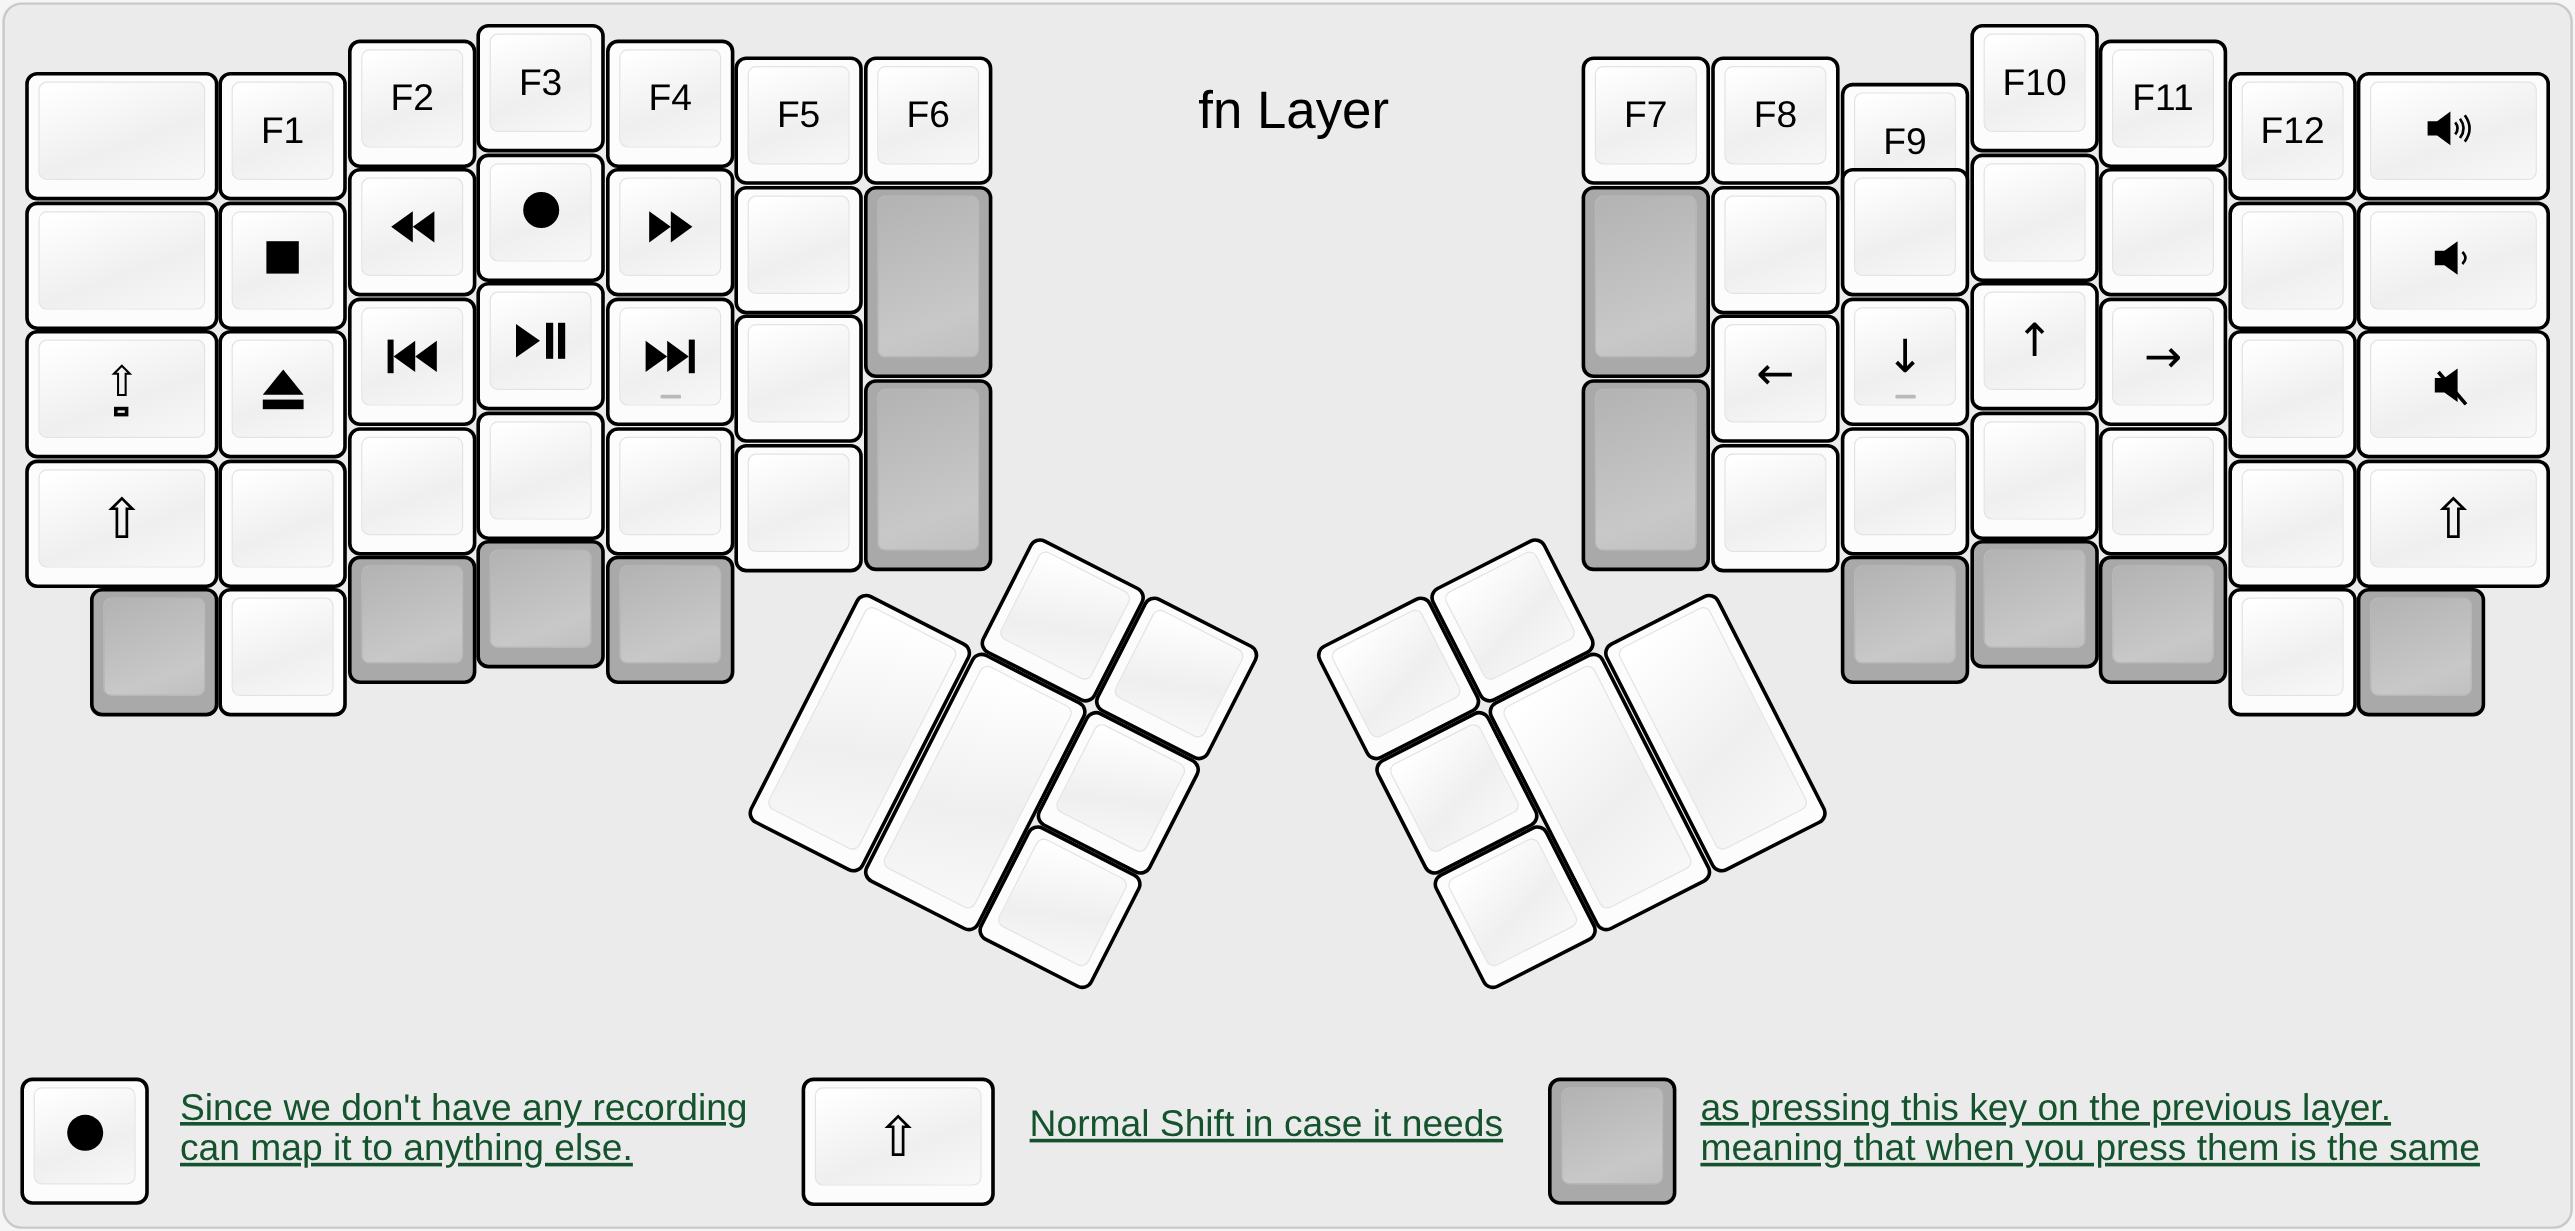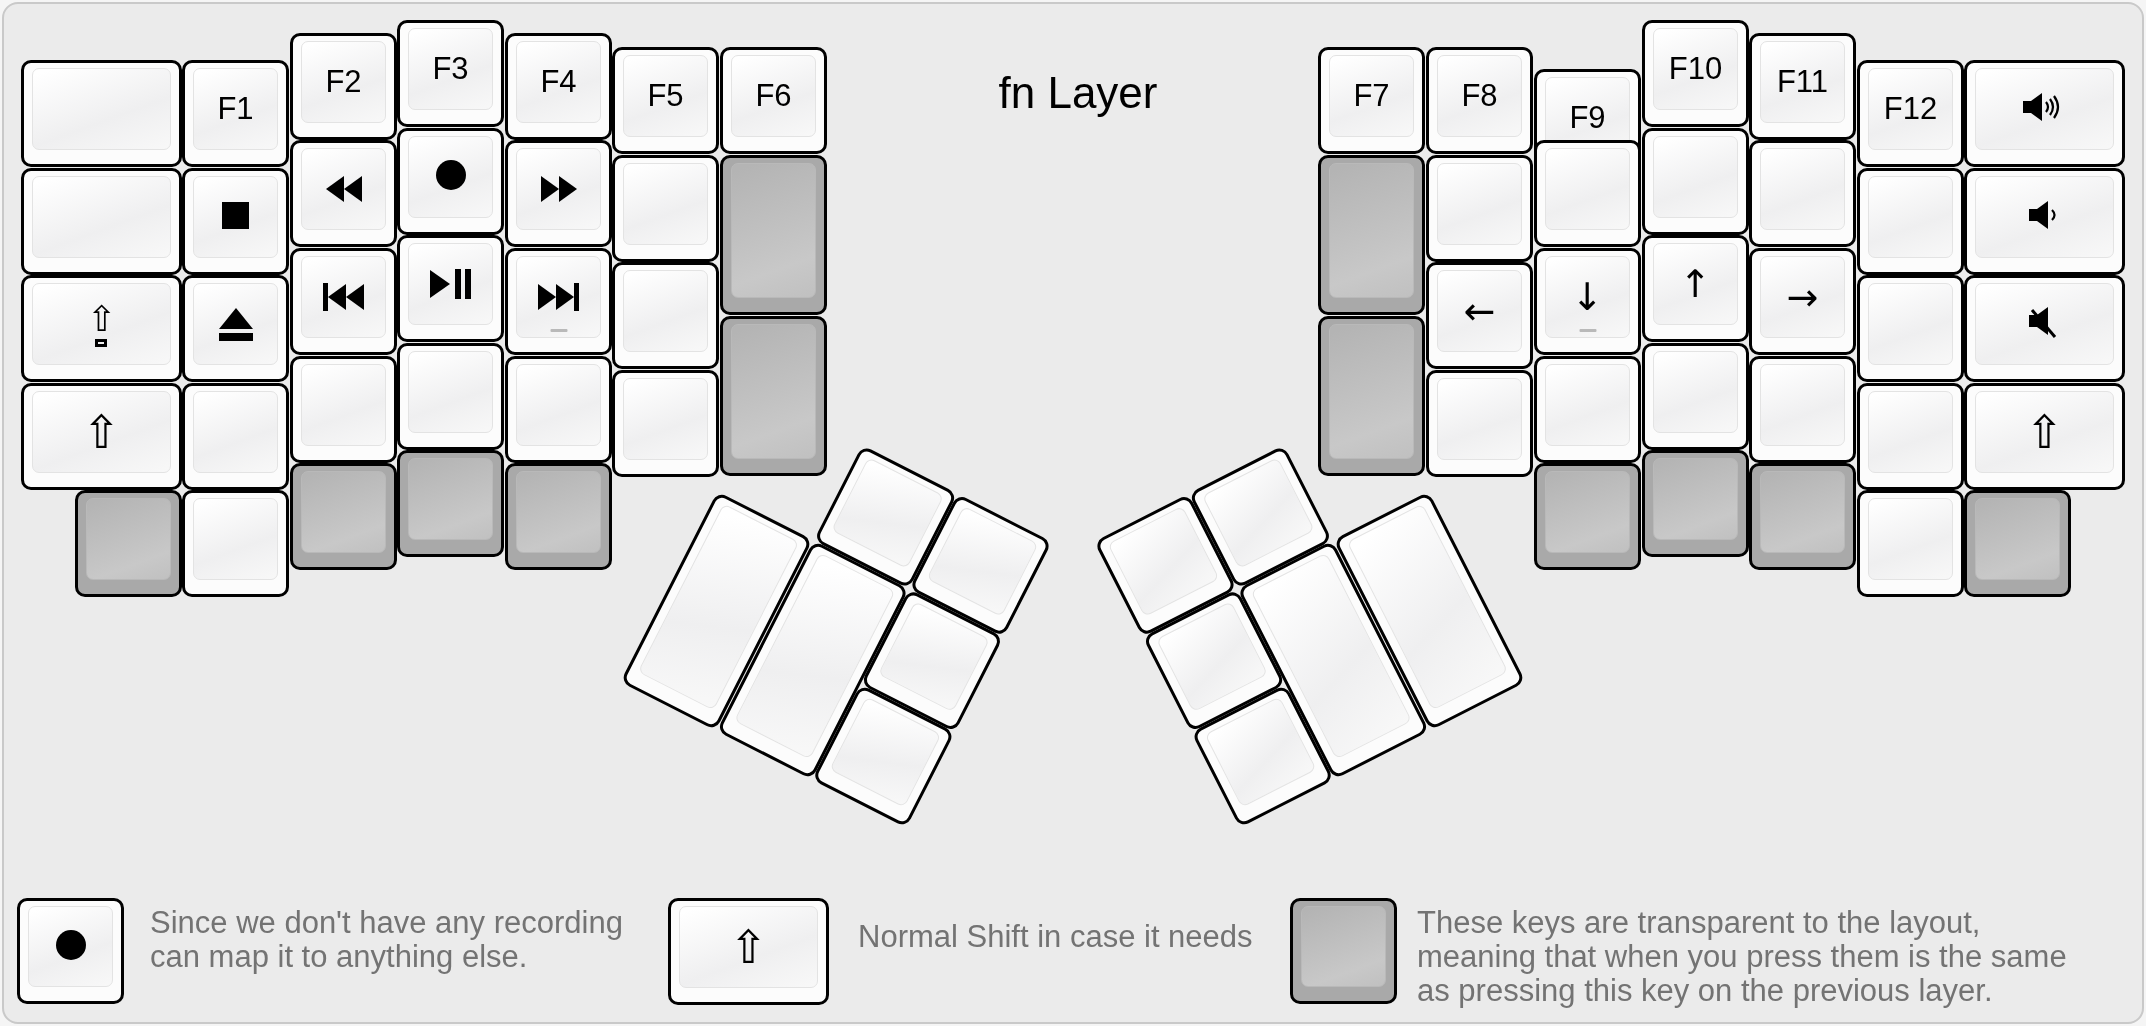--- a/index.html
+++ b/index.html
@@ -47,21 +47,21 @@
   .vbar{width:5px;height:28px;background:#000;}
   .vbar.thick{width:6px;height:30px;}
   .eject{display:flex;flex-direction:column;align-items:center;}
   .tri-up{width:0;height:0;border-left:17px solid transparent;border-right:17px solid transparent;border-bottom:21px solid #000;}
   .ebar{width:34px;height:8px;background:#000;margin-top:4px;}
   .caps{display:flex;flex-direction:column;align-items:center;}
   .caps .g{font-size:35px;}
   .crect{width:12px;height:8px;border:3px solid #000;margin-top:2px;box-sizing:border-box;}
   .homing{position:absolute;left:50%;transform:translateX(-50%);bottom:5px;width:17px;height:3px;background:#b9b9b9;border-radius:1px;}
   
-  .legend-text{position:absolute;font-size:31px;line-height:34px;color:#737373;white-space:nowrap;}
+  .legend-text{position:absolute;font-size:31px;line-height:34px;color:#14532d;white-space:nowrap;text-decoration:underline;}
 </style>
 </head>
 <body>
 
 <div class="canvas"></div>
 
 <div class="title" id="title" style="left: 1078px; top: 52px; margin-top: 16px;">fn Layer</div>
 
 <div id="keyboard">
     <div class="cluster" style="left: 766px; top: 396px; width: 321px; height: 321px; transform: rotate(27deg); transform-origin: 0px 0px;">
@@ -423,16 +423,15 @@
   </div>
 
 <div class="legend-text" id="legend1" style="left: 150px; top: 906px;">
   <div>Since we don't have any recording</div>
   <div>can map it to anything else.</div>
 </div>
 <div class="legend-text" id="legend2" style="left: 858px; top: 920px;">
   <div>Normal Shift in case it needs</div>
 </div>
 <div class="legend-text" id="legend3" style="left: 1417px; top: 906px;">
-  <div>These keys are transparent to the layout,</div>
+  <div>as pressing this key on the previous layer.</div>
   <div>meaning that when you press them is the same</div>
-  <div>as pressing this key on the previous layer.</div>
 </div>
 
 </body></html>

